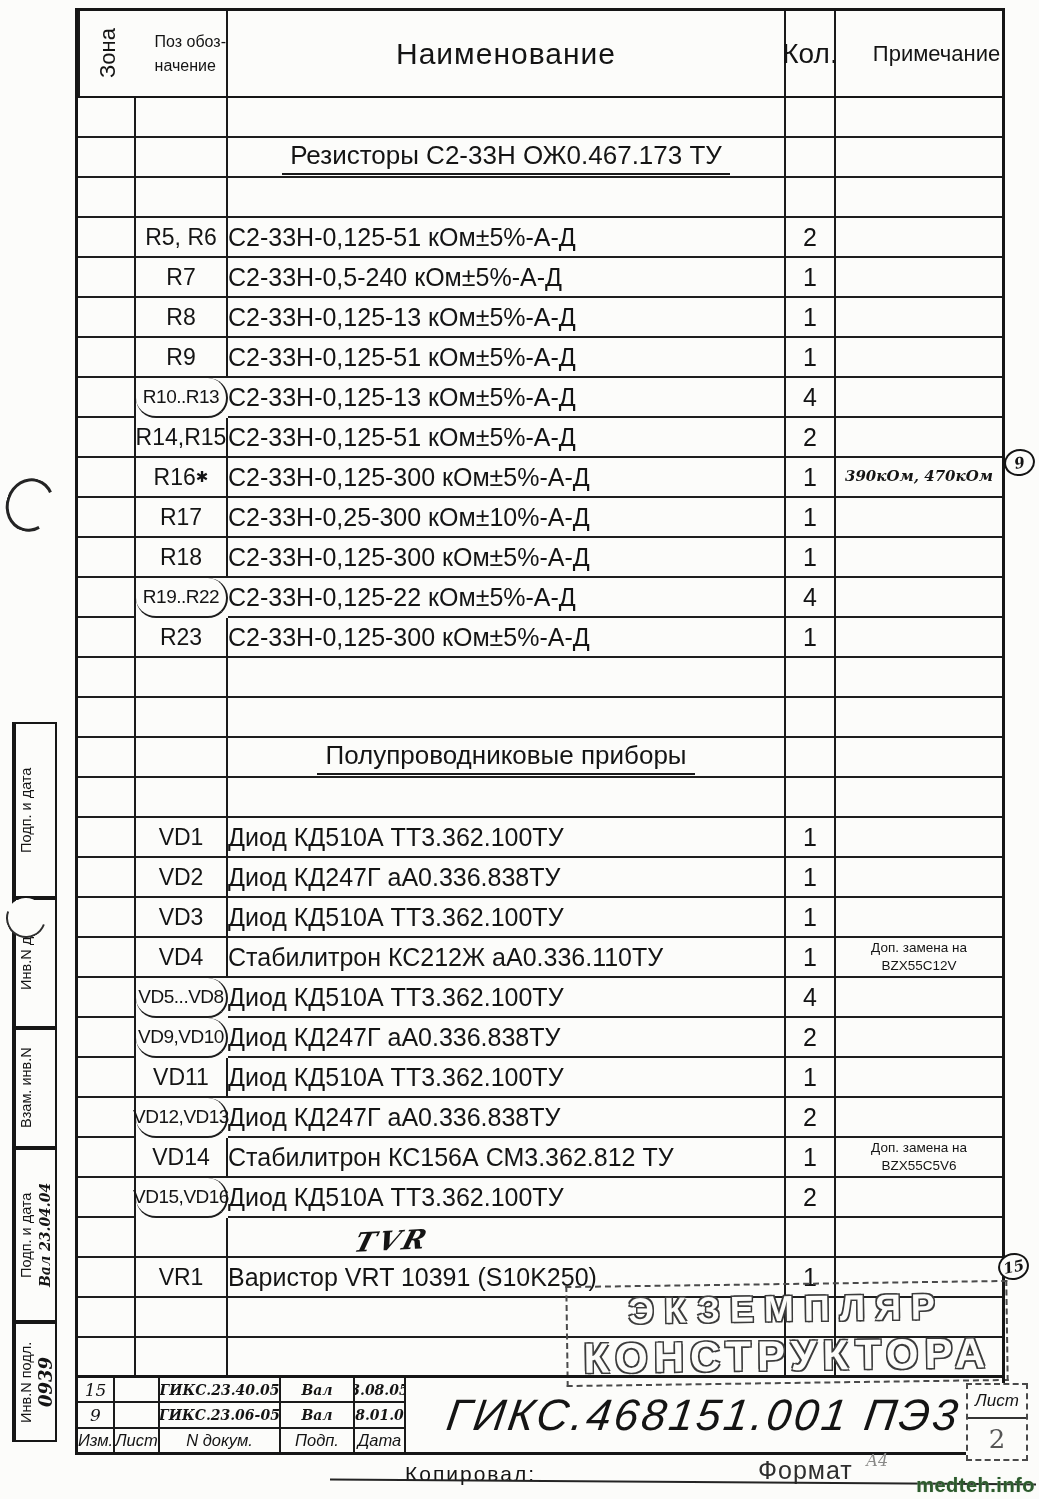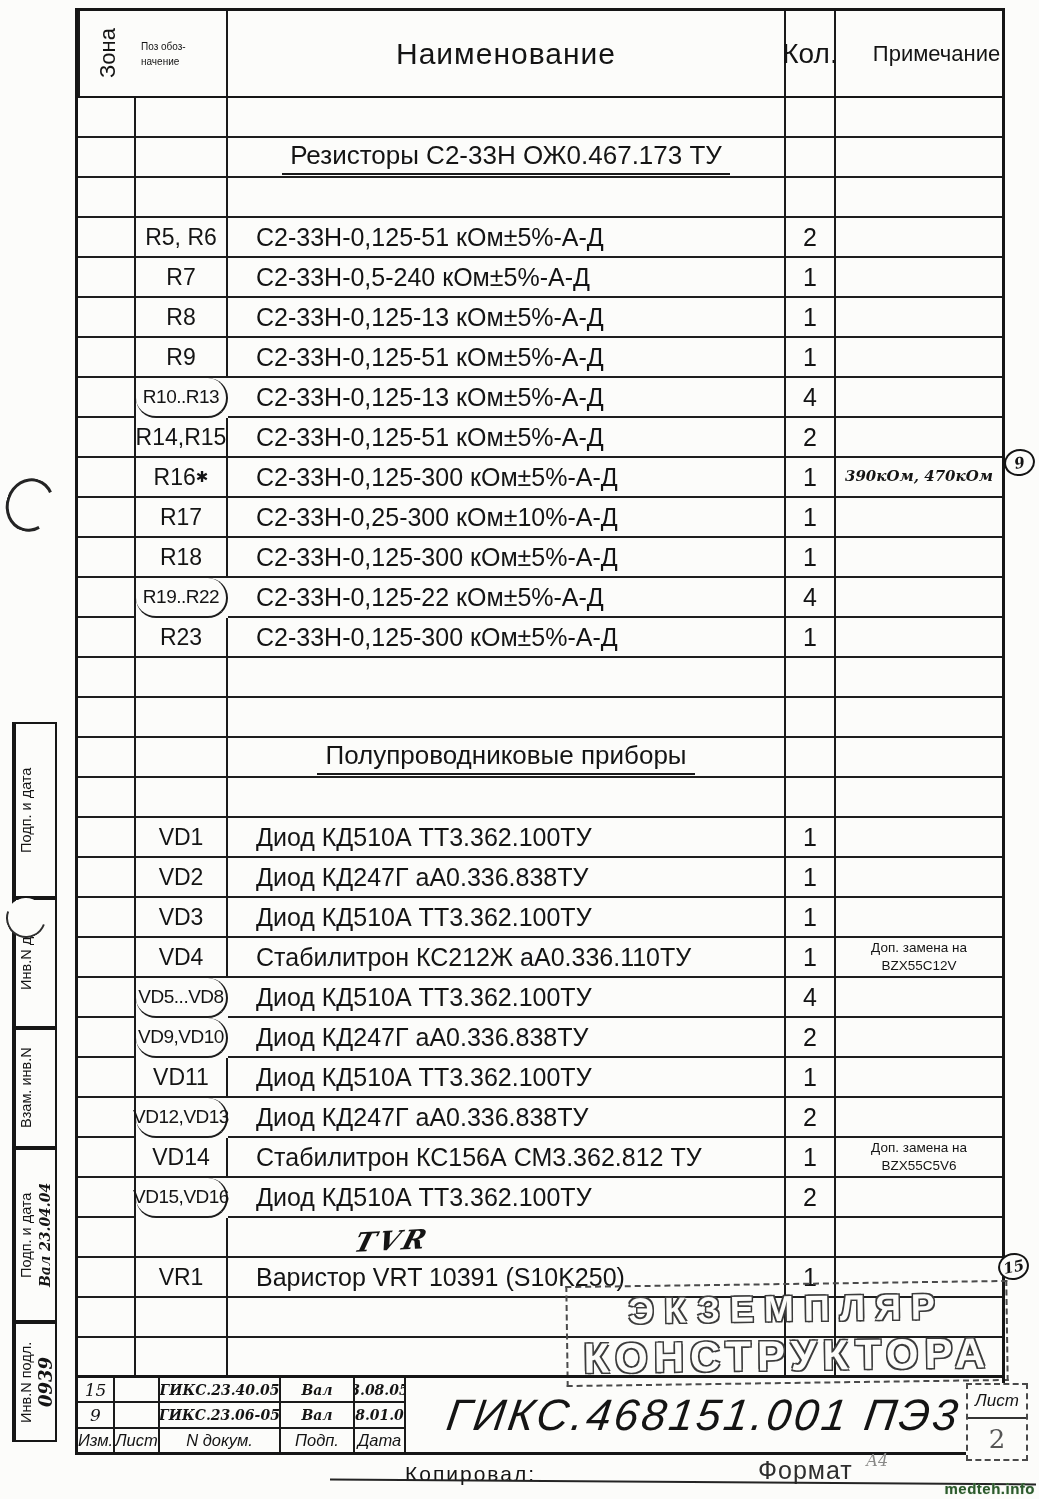--- a/index.html
+++ b/index.html
@@ -13,31 +13,31 @@
     position:absolute; left:75px; top:8px; width:930px; height:1447px;
     border:3px solid #161616;
   }
   .thead {
     display:grid; grid-template-columns:58px 92px 558px 50px 1fr;
     height:87px; border-bottom:2.5px solid #161616;
   }
   .th { border-right:2.5px solid #1a1a1a; display:flex; align-items:center; justify-content:center; }
   .th:last-child { border-right:none; }
   .th-zone { writing-mode:vertical-rl; transform:rotate(180deg); font-size:22px; }
-  .th-pos { font-size:10px; line-height:1.5; justify-content:flex-start; padding-left:5px; }
+  .th-pos { font-size:16px; line-height:1.5; justify-content:flex-end; padding-left:5px; }
   .th-name { font-size:30px; letter-spacing:1px; }
   .th-qty { font-size:28px; }
   .th-note { font-size:22px;padding-left:35px; }
   .tbody { position:relative; }
   .row { display:grid; grid-template-columns:58px 92px 558px 50px 1fr; height:40px; }
   .cell { border-right:2.5px solid #1a1a1a; border-bottom:2px solid #1e1e1e; overflow:visible; }
   .cell:last-child { border-right:none; }
   .c-pos { display:flex; align-items:center; justify-content:center; font-size:23px; }
   .c-pos.long { font-size:19px; letter-spacing:-0.5px;border-radius:20px; }
-  .c-name { display:flex; align-items:center; padding-left:28px; font-size:25px; white-space:nowrap; }
+  .c-name { display:flex; align-items:center; padding-left:0; font-size:25px; white-space:nowrap; }
   .c-name.center { justify-content:center; padding-left:0; }
   .section-title { font-size:26px; border-bottom:2px solid #1a1a1a; padding:0 8px 2px 8px; }
   .c-qty { display:flex; align-items:center; justify-content:center; font-size:25px; }
   .c-note { display:flex; align-items:center; justify-content:center; text-align:center;
             font-size:13.5px; line-height:1.3; padding:0 6px; }
   .c-note.hand { font-family:"DejaVu Serif", serif; font-style:italic; font-weight:bold;
                  font-size:15px; white-space:nowrap; }
   sup { font-size:15px; }
   
   .stamp {
@@ -101,21 +101,21 @@
   .punch-hole { position:absolute; left:6px; top:898px; width:40px; height:40px;
                 background:#fcfcfa; border:2.5px solid transparent;
                 border-left-color:#2e2e2e; border-bottom-color:#2e2e2e;
                 border-radius:50%; transform:rotate(-25deg); }
   .footer-copied { position:absolute; left:405px; top:1462px; font-size:21px; letter-spacing:2px; }
   .footer-format { position:absolute; left:758px; top:1456px; font-size:25px; letter-spacing:1px; color:#2e2e2e; }
   .footer-format-val { position:absolute; left:866px; top:1451px; font-size:16px; color:#8a8a88;
                        font-family:"DejaVu Serif", serif; font-style:italic; }
   .footer-line { position:absolute; left:330px; top:1481px; width:706px; height:2px;
                  background:#242424; transform:rotate(0.4deg); }
-  .watermark { position:absolute; right:4px; bottom:2px; font-size:15px; font-weight:bold;
+  .watermark { position:absolute; right:4px; bottom:2px; font-size:20px; font-weight:bold;
                color:#2d5a2d; text-shadow:0 0 1px #9dbf9d; letter-spacing:0.5px; }
 </style>
 </head>
 <body>
 
 <div class="page">
 
   <div id="sidebar">
       <div class="sbox" style="top: 722px; height: 176px;">
         <div class="lab">Подп. и дата</div>

